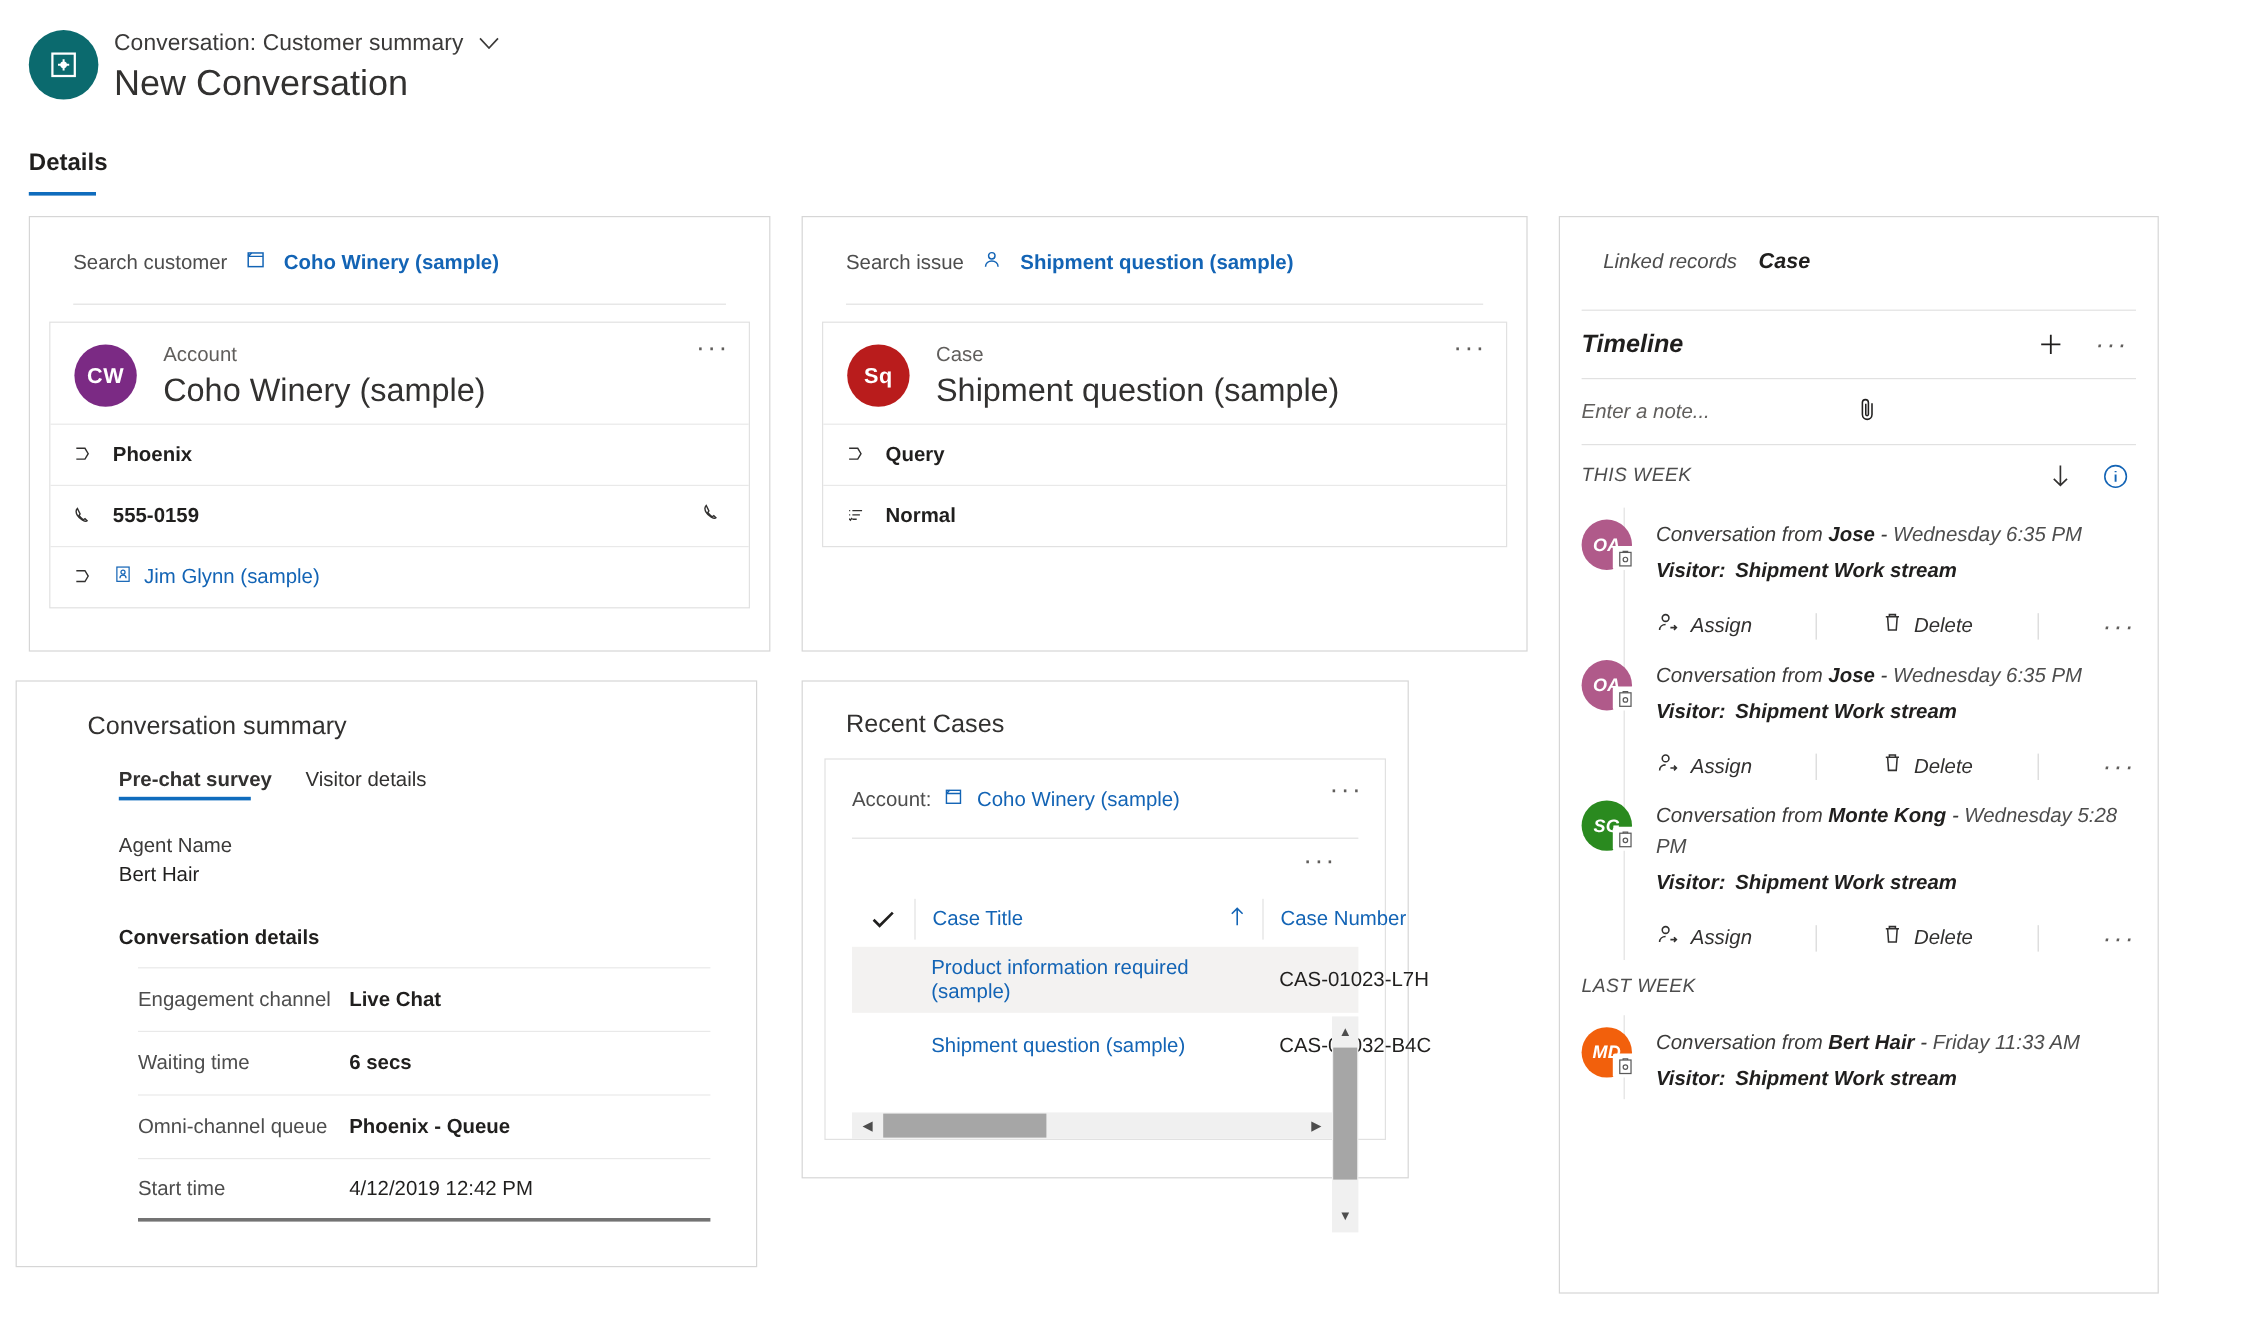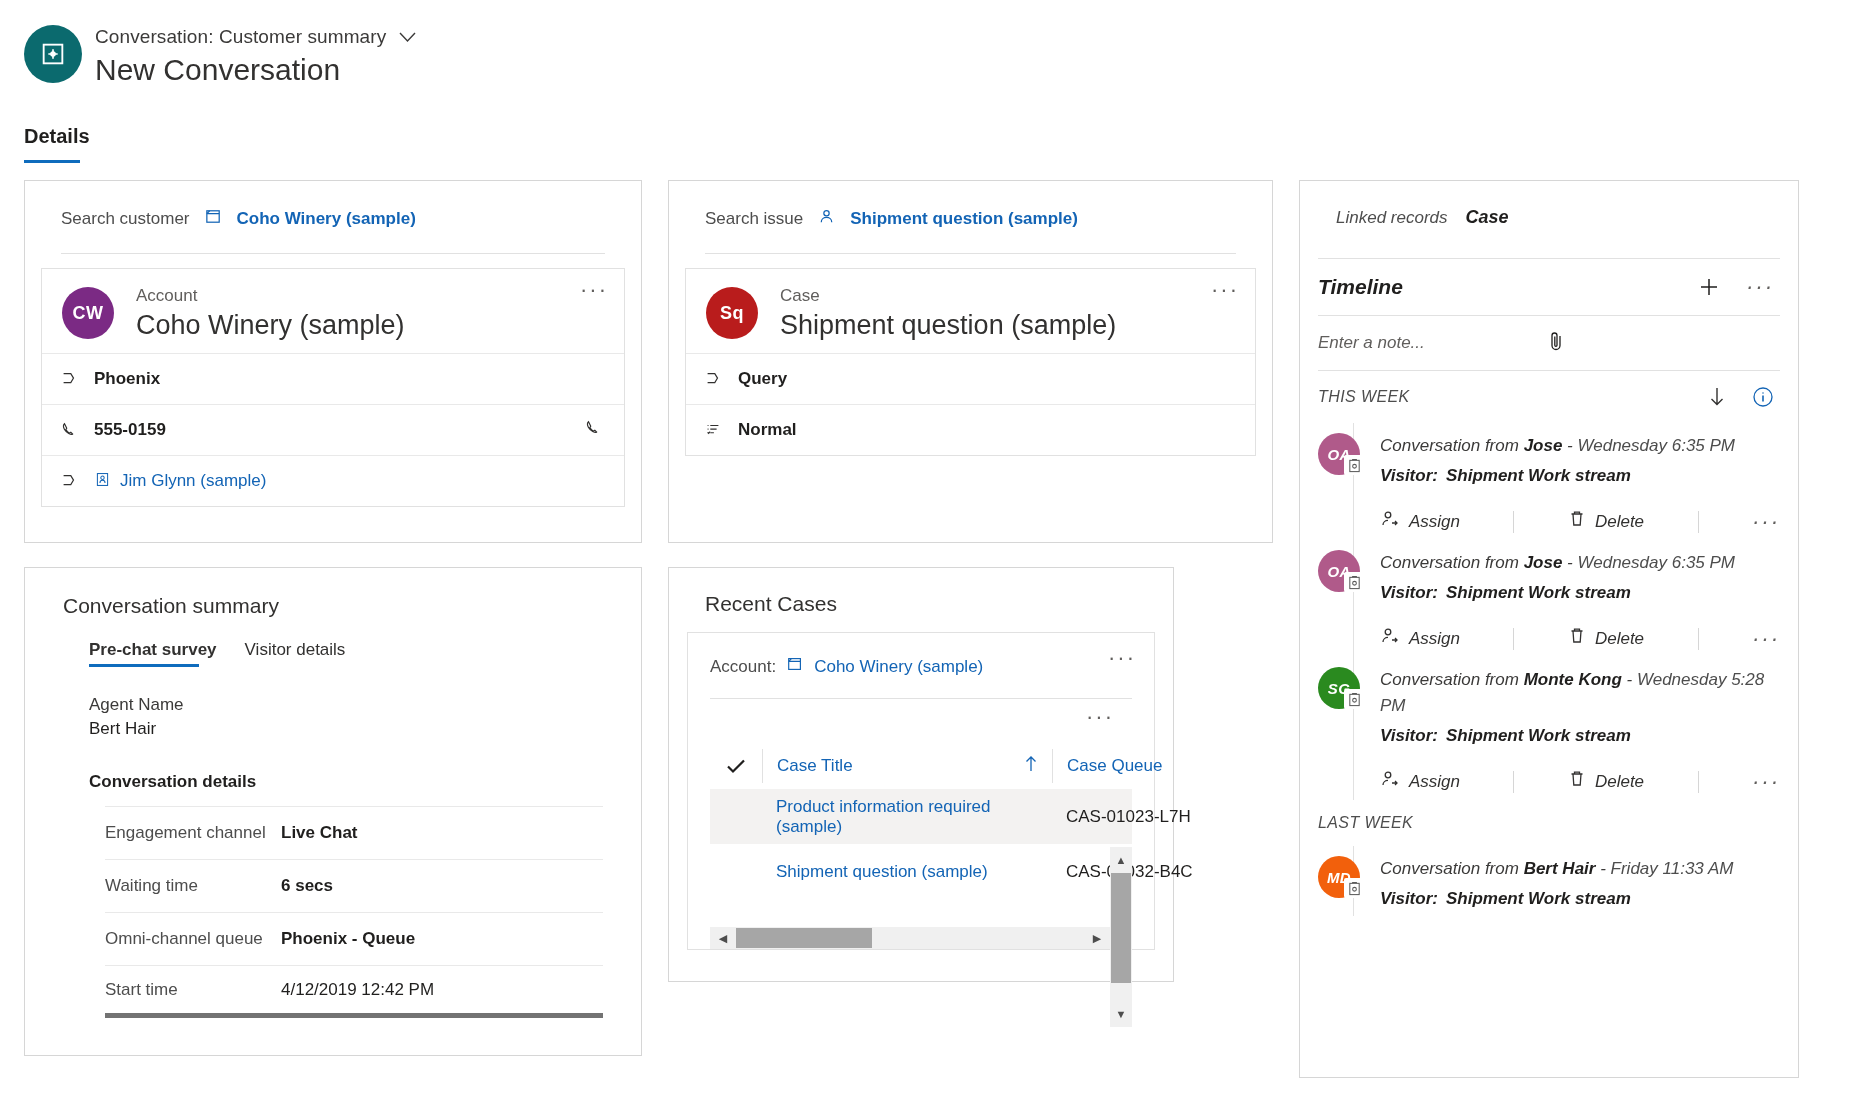--- a/index.html
+++ b/index.html
@@ -40,21 +40,21 @@
   }
   .tab-underline {
     position:absolute; left:24px; top:35px; width:56px; height:3px; background:#0f6cbd;
   }
 
   
   .panel { position:absolute; border:1px solid #d6d6d6; background:#fff; }
 
   
   #panel-customer { left:24px; top:180px; width:618px; height:363px; }
-  #panel-convsum  { left:24px; top:567px; width:618px; height:489px; }
+  #panel-convsum  { left:13px; top:567px; width:618px; height:489px;padding-left:21px; }
   
   #panel-issue    { left:668px; top:180px; width:605px; height:363px; }
   #panel-recent   { left:668px; top:567px; width:506px; height:415px; }
   
   #panel-timeline { left:1299px; top:180px; width:500px; height:898px;font-style:italic; }
 
   .search-row {
     display:flex; align-items:center; gap:14px;
     padding:26px 36px 0 36px; font-size:17px; color:#4d4d4d;
   }
@@ -90,21 +90,21 @@
   .cs-title { padding:26px 0 0 38px; font-size:21px; color:#323130; }
   .cs-tabs { display:flex; gap:28px; padding:22px 0 0 64px; position:relative; }
   .cs-tab { font-size:17px; color:#323130; padding-bottom:9px; cursor:pointer; }
   .cs-tab.active { font-weight:700; }
   .cs-tab-underline { position:absolute; left:64px; top:46px; width:110px; height:3px; background:#0f6cbd; }
   .cs-label { padding:26px 0 0 64px; font-size:17px; color:#3b3a39; }
   .cs-value { padding:4px 0 0 64px; font-size:17px; color:#201f1e; }
   .cs-sec { padding:33px 0 0 64px; font-size:17px; color:#201f1e; font-weight:700; }
   .cs-rows { margin:14px 38px 0 80px; }
   .cs-row { display:flex; align-items:center; height:53px; border-top:1px solid #e9e9e9; }
-  .cs-row:last-child { border-bottom:5px solid #737373; }
+  .cs-row:last-child { border-bottom:3px solid #737373; }
   .cs-k { width:176px; flex:0 0 176px; font-size:17px; color:#4d4d4d; }
   .cs-v { font-size:17px; color:#201f1e; font-weight:700; }
   .cs-v.norm { font-weight:400; }
 
   
   .rc-title { padding:24px 0 0 36px; font-size:21px; color:#323130; }
   .rc-box { margin:16px 18px 0 18px; border:1px solid #e1e1e1; position:relative; height:318px; }
   .rc-acct { display:flex; align-items:center; gap:10px; padding:22px 0 0 22px; font-size:17px; color:#4d4d4d; }
   .rc-divider { height:1px; background:#e1e1e1; margin:20px 22px 0 22px; }
   .rc-ell2 { position:absolute; right:40px; top:78px; font-size:22px; color:#605e5c; letter-spacing:2px; line-height:12px; cursor:pointer;}
@@ -363,21 +363,21 @@
           </div>
           <div class="gh-col c1">
             <span>Case Title</span>
             <span>
               <svg width="14" height="18" viewBox="0 0 14 18" fill="none" stroke="#1364b5" stroke-width="1.3">
                   <path d="M7 16V2M2.5 6.5L7 2l4.5 4.5"></path>
                 </svg>
             </span>
           </div>
           <div class="gh-col c2">
-            <span>Case Queue</span>
+            <span>Case Number</span>
           </div>
         </div>
 
         <div class="grid-row sel">
           <div class="gr-check"></div>
           <div class="gr-c1">Product information required (sample)</div>
           <div class="gr-c2">CAS-01023-L7H</div>
         </div>
         <div class="grid-row">
           <div class="gr-check"></div>

